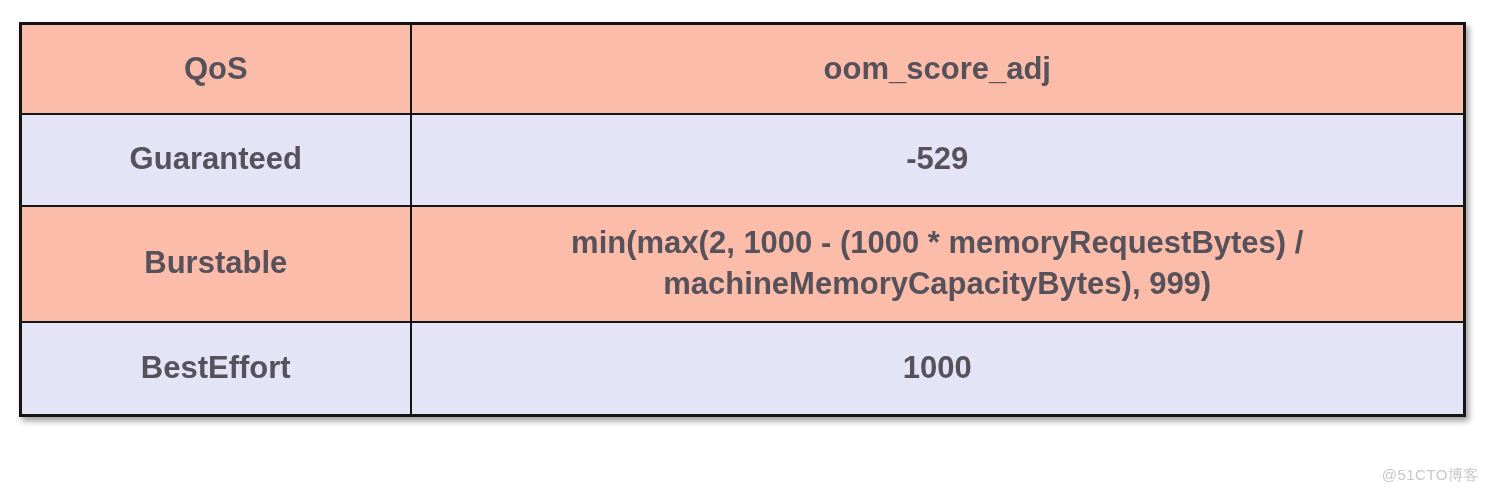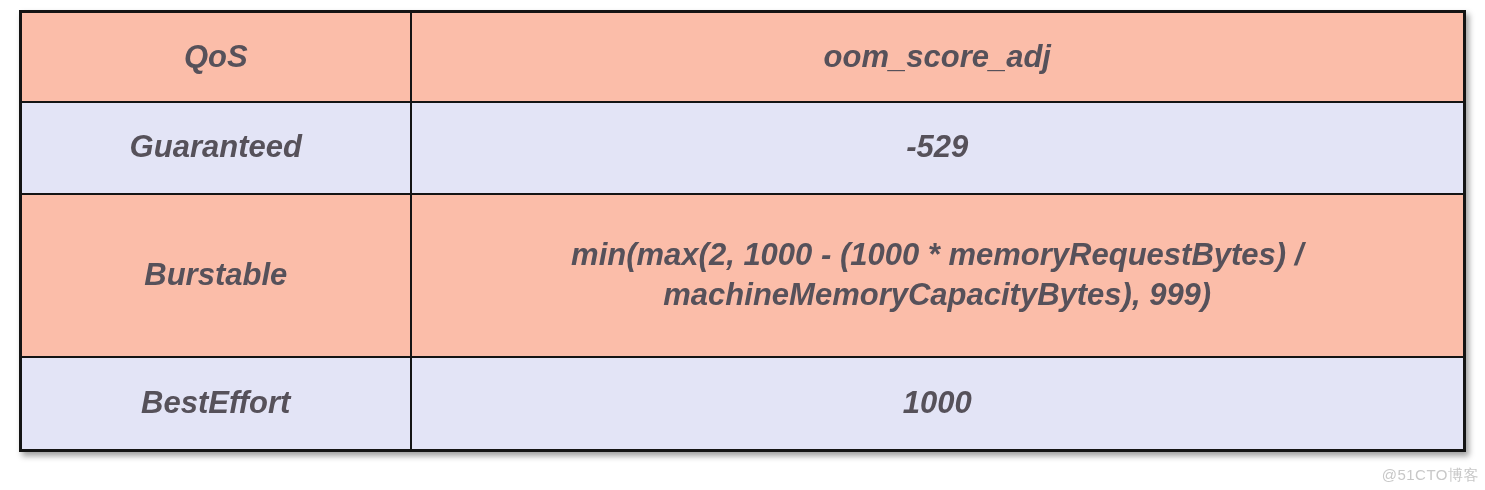--- a/index.html
+++ b/index.html
@@ -17,23 +17,22 @@
     width: 1485px;
     height: 490px;
     background: var(--page-bg);
     font-family: "Liberation Sans", sans-serif;
     overflow: hidden;
     position: relative;
   }
   .table-wrap {
     position: absolute;
     left: 19px;
-    top: 10px;
+    top: 22px;
     width: 1444px;
-    font-style: italic;
   }
   table.qos-table {
     border-collapse: collapse;
     width: 100%;
     table-layout: fixed;
     background: var(--page-bg);
     box-shadow: 3px 4px 6px rgba(0,0,0,0.38);
     border: 3px solid var(--border-color);
   }
   .qos-table th,
@@ -45,21 +44,21 @@
     font-size: 31px;
     line-height: 1.3;
     color: var(--text-color);
     padding: 6px 28px;
     overflow-wrap: break-word;
   }
   .qos-table col.col-qos { width: 390px; }
   .qos-table col.col-oom { width: 1054px; }
   .qos-table thead tr { height: 90px; background: var(--header-bg); }
   .qos-table tbody tr:nth-child(1) { height: 92px; }
-  .qos-table tbody tr:nth-child(2) { height: 163px; margin-top: 20px; }
+  .qos-table tbody tr:nth-child(2) { height: 116px; margin-top: 20px; }
   .qos-table tbody tr:nth-child(3) { height: 94px; margin-left: 17px; }
   .qos-table tbody tr.row-lavender { background: var(--alt-bg); }
   .qos-table tbody tr.row-salmon { background: var(--header-bg); }
   .formula-cell { padding-left: 60px; padding-right: 60px; }
   .watermark {
     position: absolute;
     right: 6px;
     bottom: 5px;
     font-size: 15px;
     font-weight: normal;

